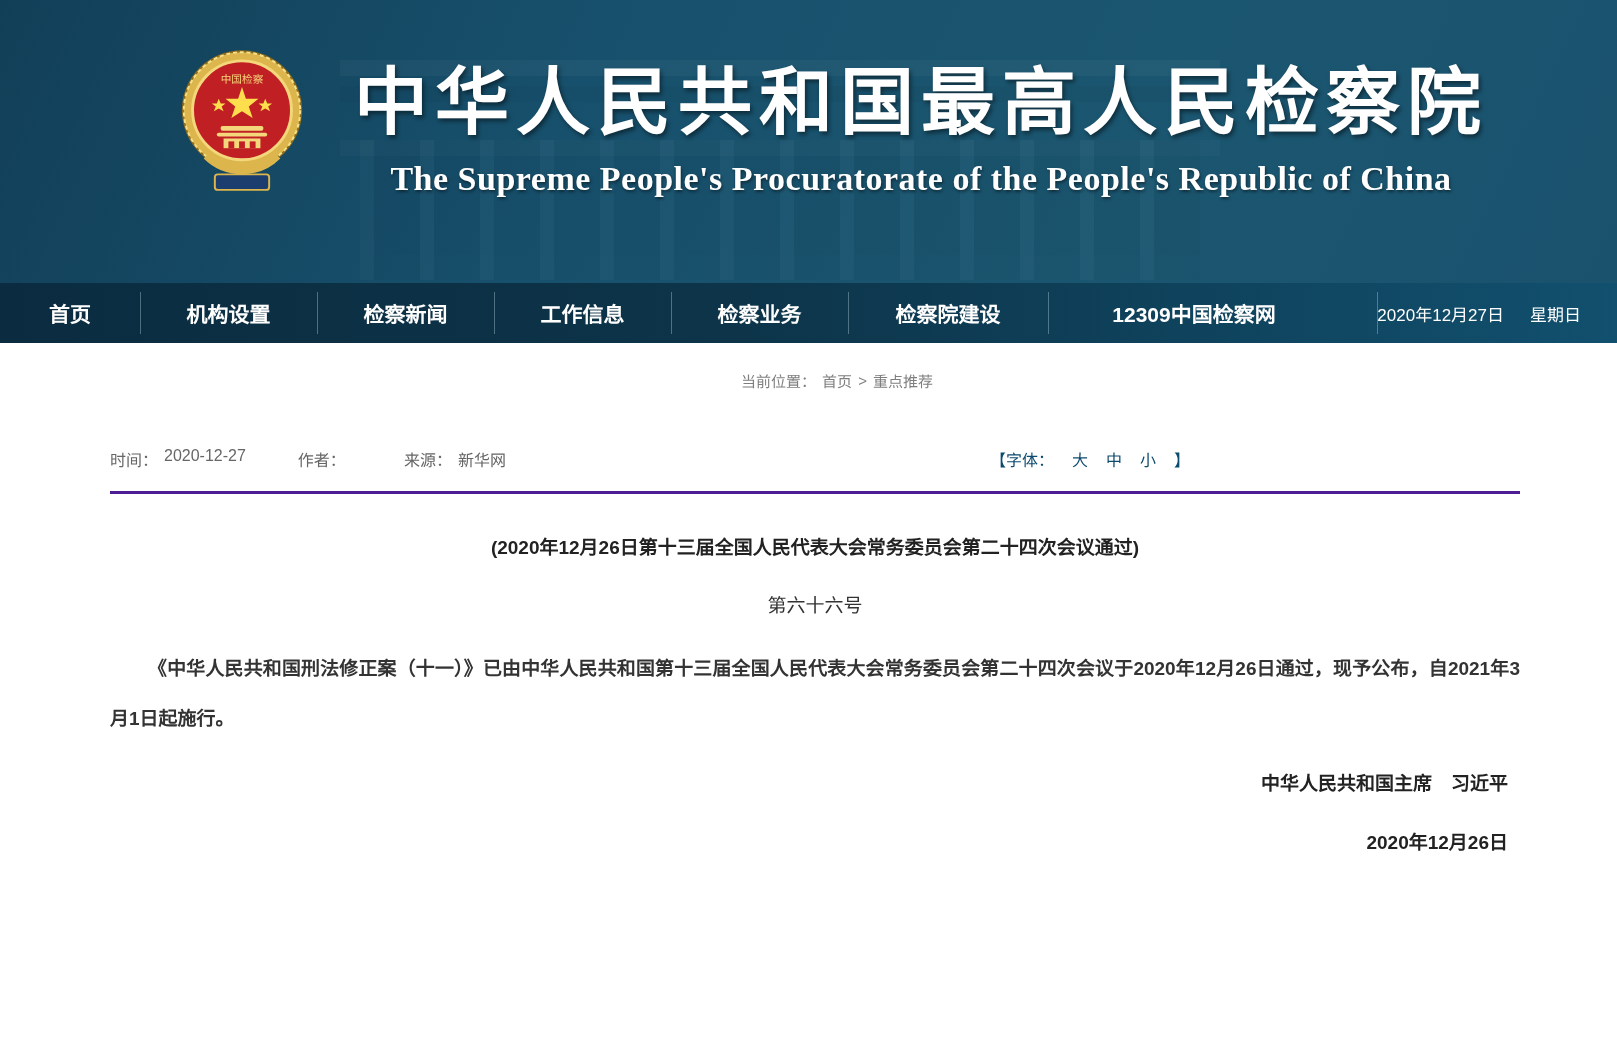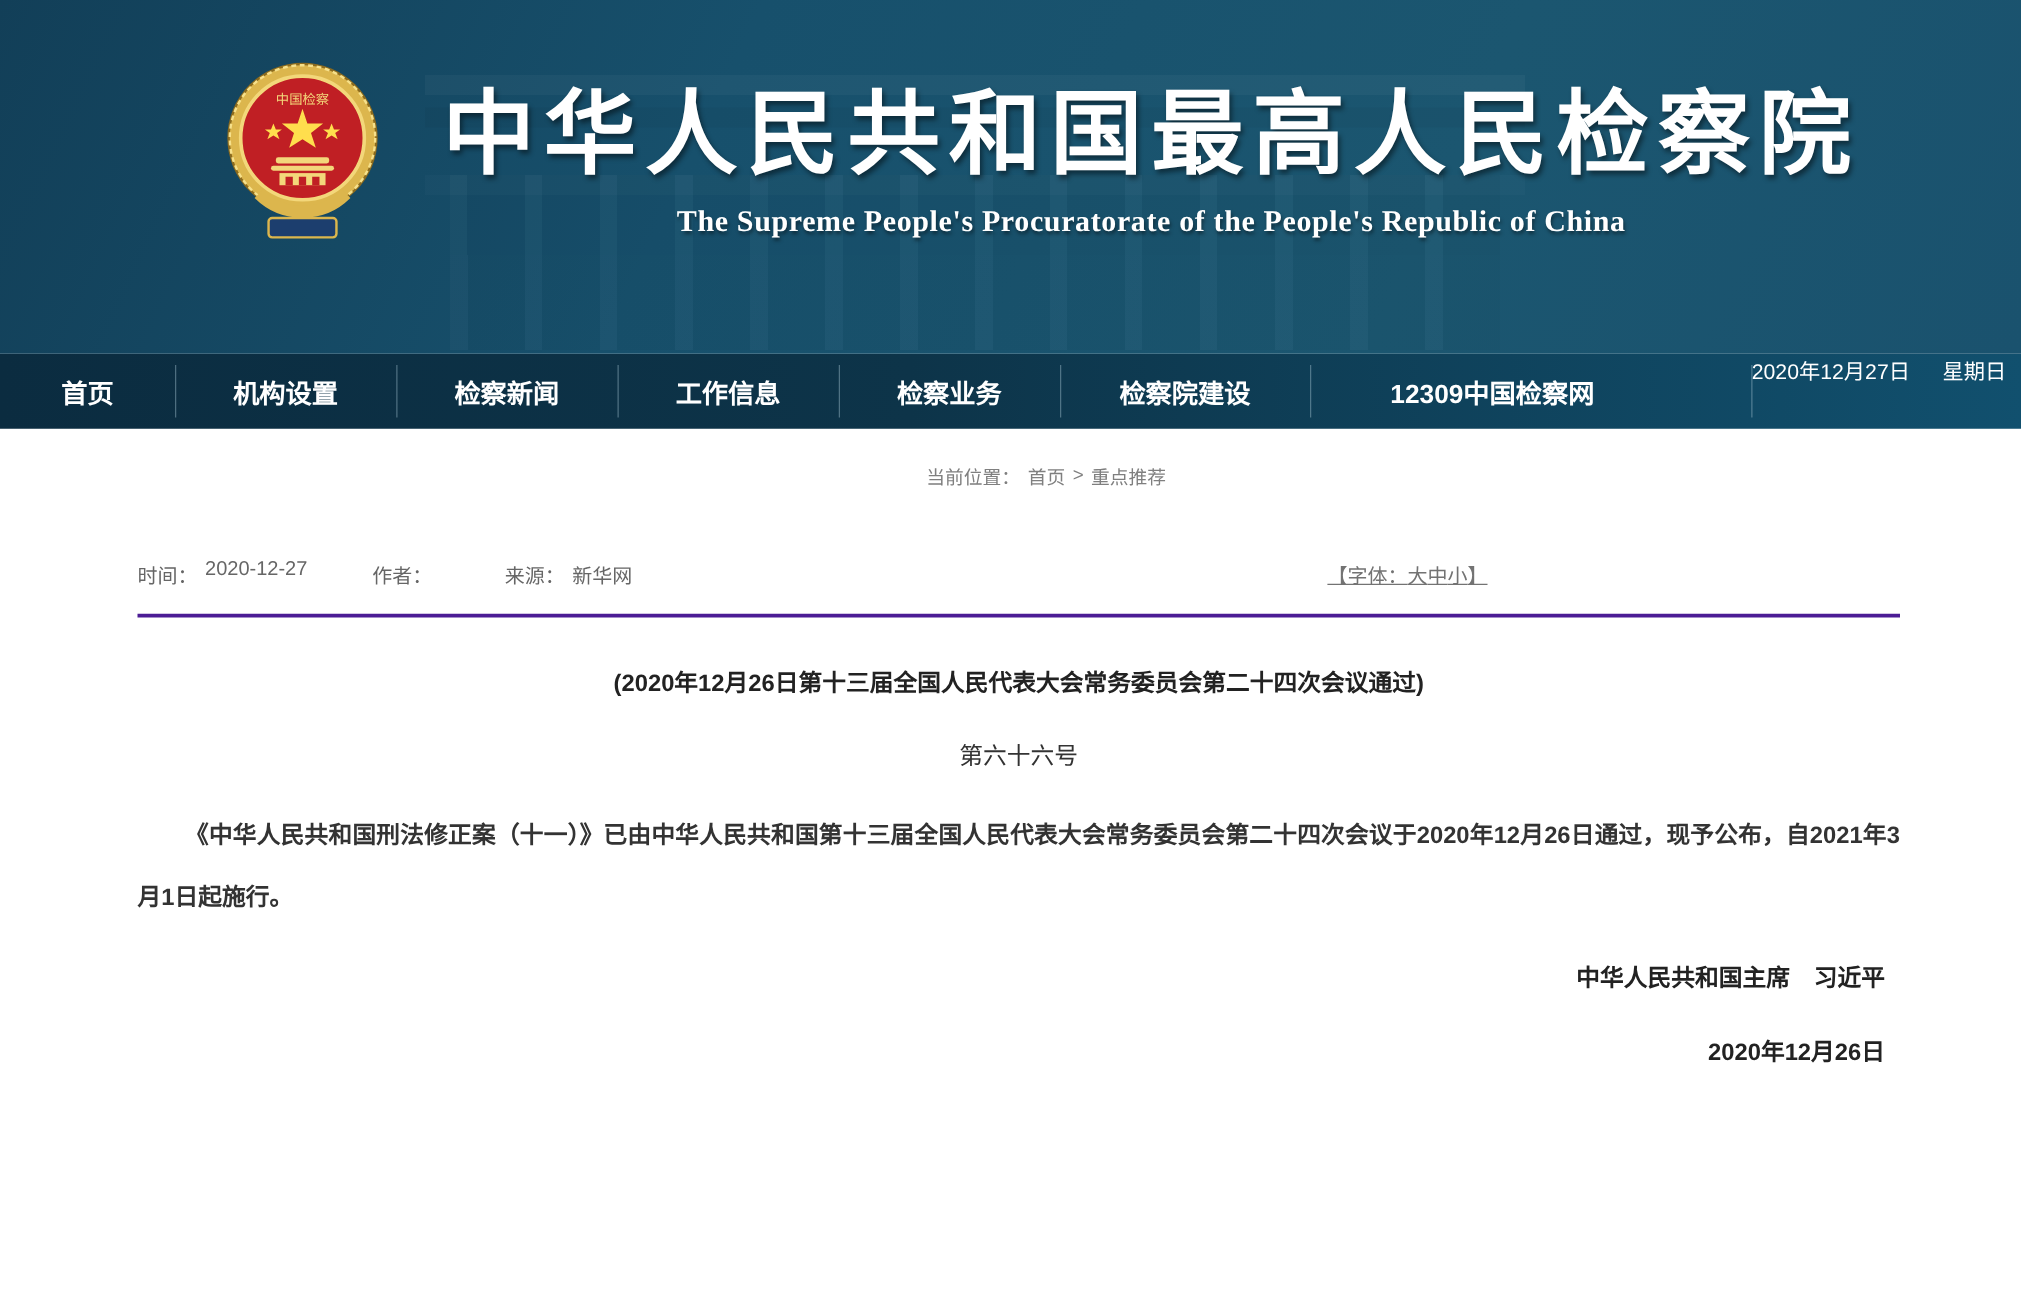--- a/index.html
+++ b/index.html
@@ -26,43 +26,43 @@
   .header-inner { position:absolute; left:178px; top:36px; display:flex; align-items:center;gap:20px; }
   .emblem { width:128px; height:172px; margin-right:28px; flex:0 0 auto; }
   .title-block { padding-top:22px; }
   .site-title {
     color:#ffffff; font-family:Liberation Mono, monospace;
     font-size:74px; font-weight:bold; letter-spacing:7px; line-height:1.1;
     text-shadow:2px 3px 4px rgba(0,0,0,.45); white-space:nowrap;
   }
   .site-subtitle {
     color:#ffffff; font-family:"Liberation Serif","DejaVu Serif",serif;
-    font-size:24px; font-weight:bold; letter-spacing:.5px; text-align:center;
+    font-size:34px; font-weight:bold; letter-spacing:.5px; text-align:center;
     margin-top:10px; text-shadow:1px 2px 3px rgba(0,0,0,.45);
   }
 
   
   .navbar {
     width:1617px; height:60px; display:flex; align-items:stretch;
     background:linear-gradient(90deg,#0b2c40 0%,#0d3449 45%,#11506e 100%);
   }
   .nav-item {
     display:flex; align-items:center; justify-content:center;
     color:#fff; font-size:21px; font-weight:bold; cursor:pointer;
     position:relative; white-space:nowrap;
   }
   .nav-item + .nav-item::before {
     content:""; position:absolute; left:0; top:9px; bottom:9px; width:1px;
     background:rgba(160,190,205,.45);
   }
   .w1{width:140px;} .w2{width:177px;} .w3{width:177px;} .w4{width:177px;}
   .w5{width:177px;} .w6{width:200px;} .w7{width:292px;}
   .nav-date {
-    margin-left:auto; display:flex; gap:26px;
-    color:#fff; font-size:17px; padding-right:12px; position:relative;
+    margin-left:auto; display:flex; align-items:center; gap:26px;
+    color:#fff; font-size:17px; padding-right:36px; position:relative;
   }
   .nav-date::before {
     content:""; position:absolute; left:0; top:9px; bottom:9px; width:1px;
     background:rgba(160,190,205,.45);
   }
 
   
   .breadcrumb {
     margin:27px 0 0 57px; font-size:15px; color:#7f7f7f; display:flex; align-items:center; gap:6px;justify-content:center;
   }
@@ -74,21 +74,21 @@
     text-align:center; margin-top:48px;
     font-family:"Liberation Serif","DejaVu Serif",serif;
     font-size:31px; font-weight:bold; color:#1d5a78; letter-spacing:1px;
   }
   .meta-row {
     margin-top:56px; display:flex; align-items:flex-end;
     font-size:16px; color:#666; padding-bottom:20px; border-bottom:3px solid #4c1d95;
   }
   .meta-left { display:flex; gap:6px; }
   .meta-left .gap { width:40px; }
-  .meta-right { margin-left:auto; margin-right:330px; display:flex; color:#737373;text-decoration:underline; }
+  .meta-right { margin-left:auto; margin-right:330px; display:flex; gap:18px; color:#0c4a6e; }
   .meta-right span.size-link { cursor:pointer; }
 
   .content { margin-top:34px; font-size:19px; color:#333; }
   .line-center { text-align:center; line-height:39px; margin-bottom:19px; }
   .bold { font-weight:bold; color:#222; }
   .para { line-height:50px; text-align:justify; text-indent:2em; margin-bottom:20px;font-weight:bold; }
   .sign-line { text-align:right; font-weight:bold; color:#222; line-height:39px;
     margin-top:20px; padding-right:12px; }
 </style>
 </head>

